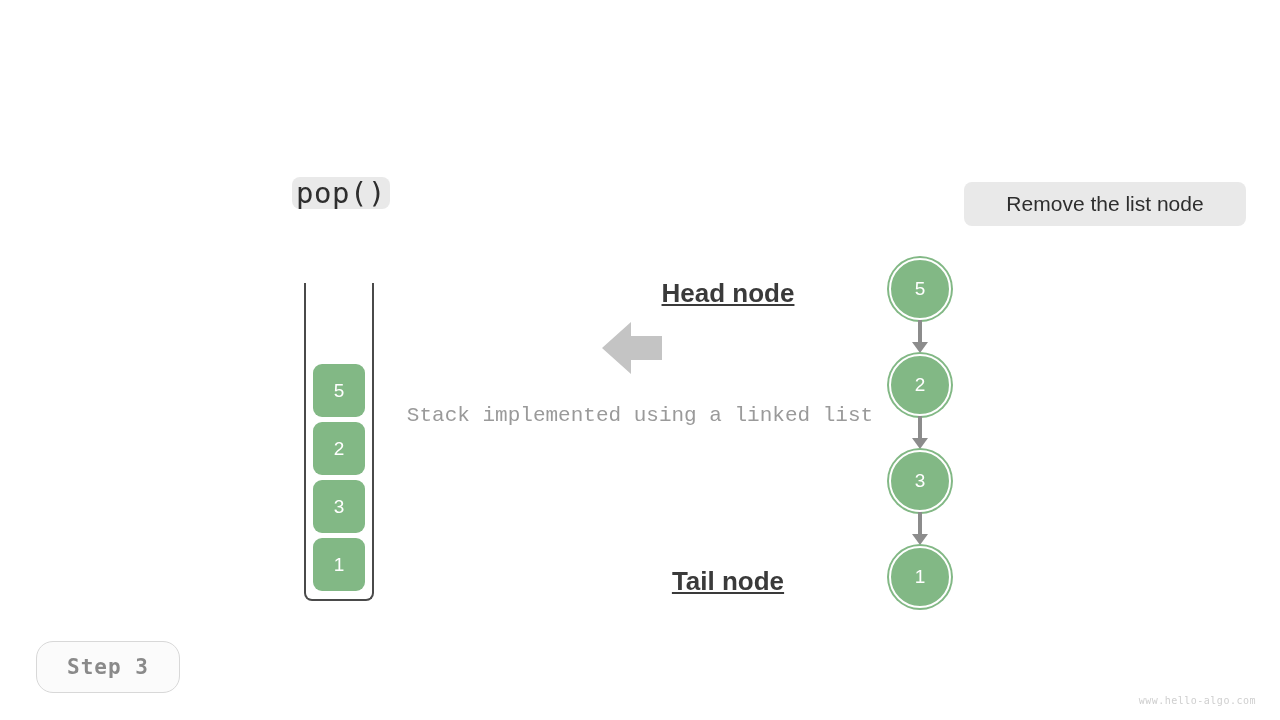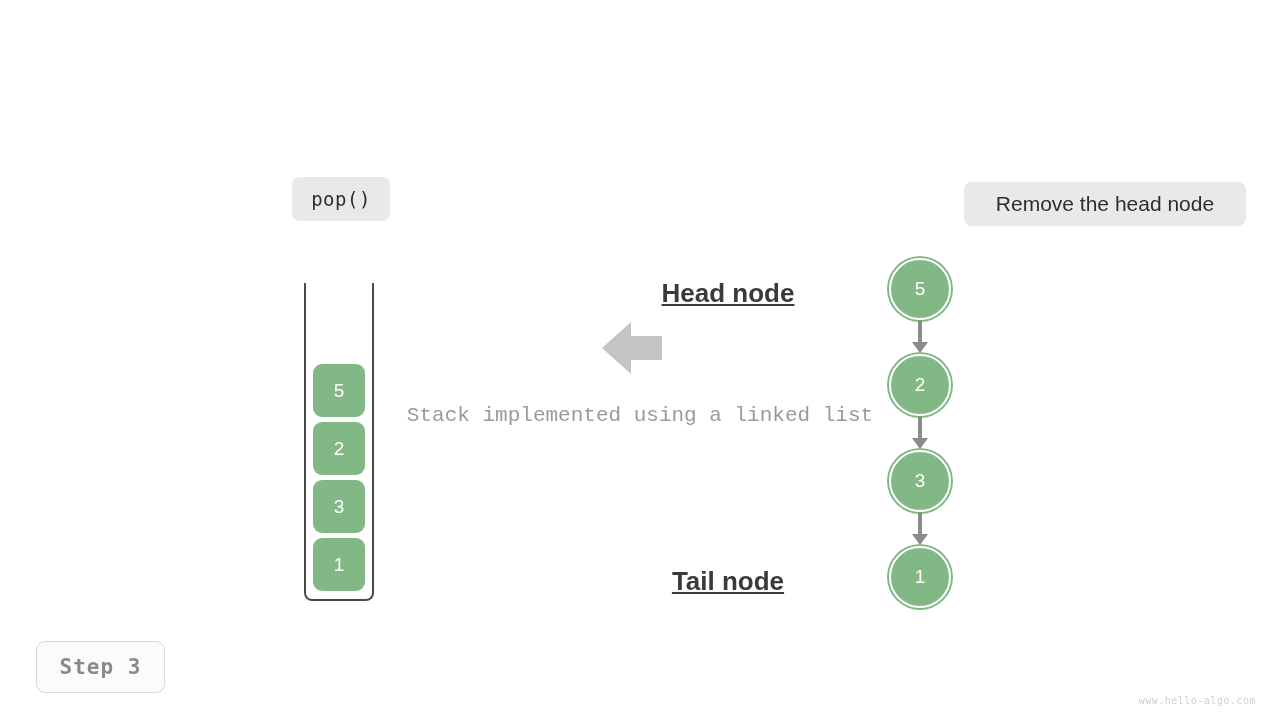--- a/index.html
+++ b/index.html
@@ -18,28 +18,28 @@
     position: absolute;
     inset: 0;
   }
 
   
   .op-chip {
     position: absolute;
     left: 292px;
     top: 177px;
     width: 98px;
-    height: 44px;
+    height: 32px;
     background: #e9e9e9;
     border-radius: 8px;
     display: flex;
     align-items: center;
     justify-content: center;
     font-family: "DejaVu Sans Mono", monospace;
-    font-size: 19px;
+    font-size: 29px;
     color: #2e2e2e;
     letter-spacing: 0.5px;
   }
 
   
   .desc-chip {
     position: absolute;
     left: 964px;
     top: 182px;
     width: 282px;
@@ -160,25 +160,25 @@
     text-decoration: underline;
   }
   .label-head { left: 640px; top: 278px; width: 176px; }
   .label-tail { left: 640px; top: 566px; width: 176px; }
 
   
   .step-badge {
     position: absolute;
     left: 36px;
     top: 641px;
-    width: 129px;
+    width: 144px;
     height: 52px;
     background: #fbfbfb;
     border: 1px solid #d8d8d8;
-    border-radius: 9px;
+    border-radius: 17px;
     display: flex;
     align-items: center;
     justify-content: center;
     font-family: "DejaVu Sans Mono", monospace;
     font-size: 21px;
     font-weight: bold;
     color: #8a8a8a;
     letter-spacing: 1px;
     box-sizing: border-box;
   }
@@ -194,21 +194,21 @@
     letter-spacing: 0.5px;
   }
 </style>
 </head>
 <body>
 
 <div class="stage">
 
   <div class="op-chip">pop()</div>
 
-  <div class="desc-chip">Remove the head node</div>
+  <div class="desc-chip">Remove the list node</div>
 
   <div class="stack-tube"></div>
 
   <div class="stack-items">
     <div class="stack-cell">5</div>
     <div class="stack-cell">2</div>
     <div class="stack-cell">3</div>
     <div class="stack-cell">1</div>
   </div>
 

